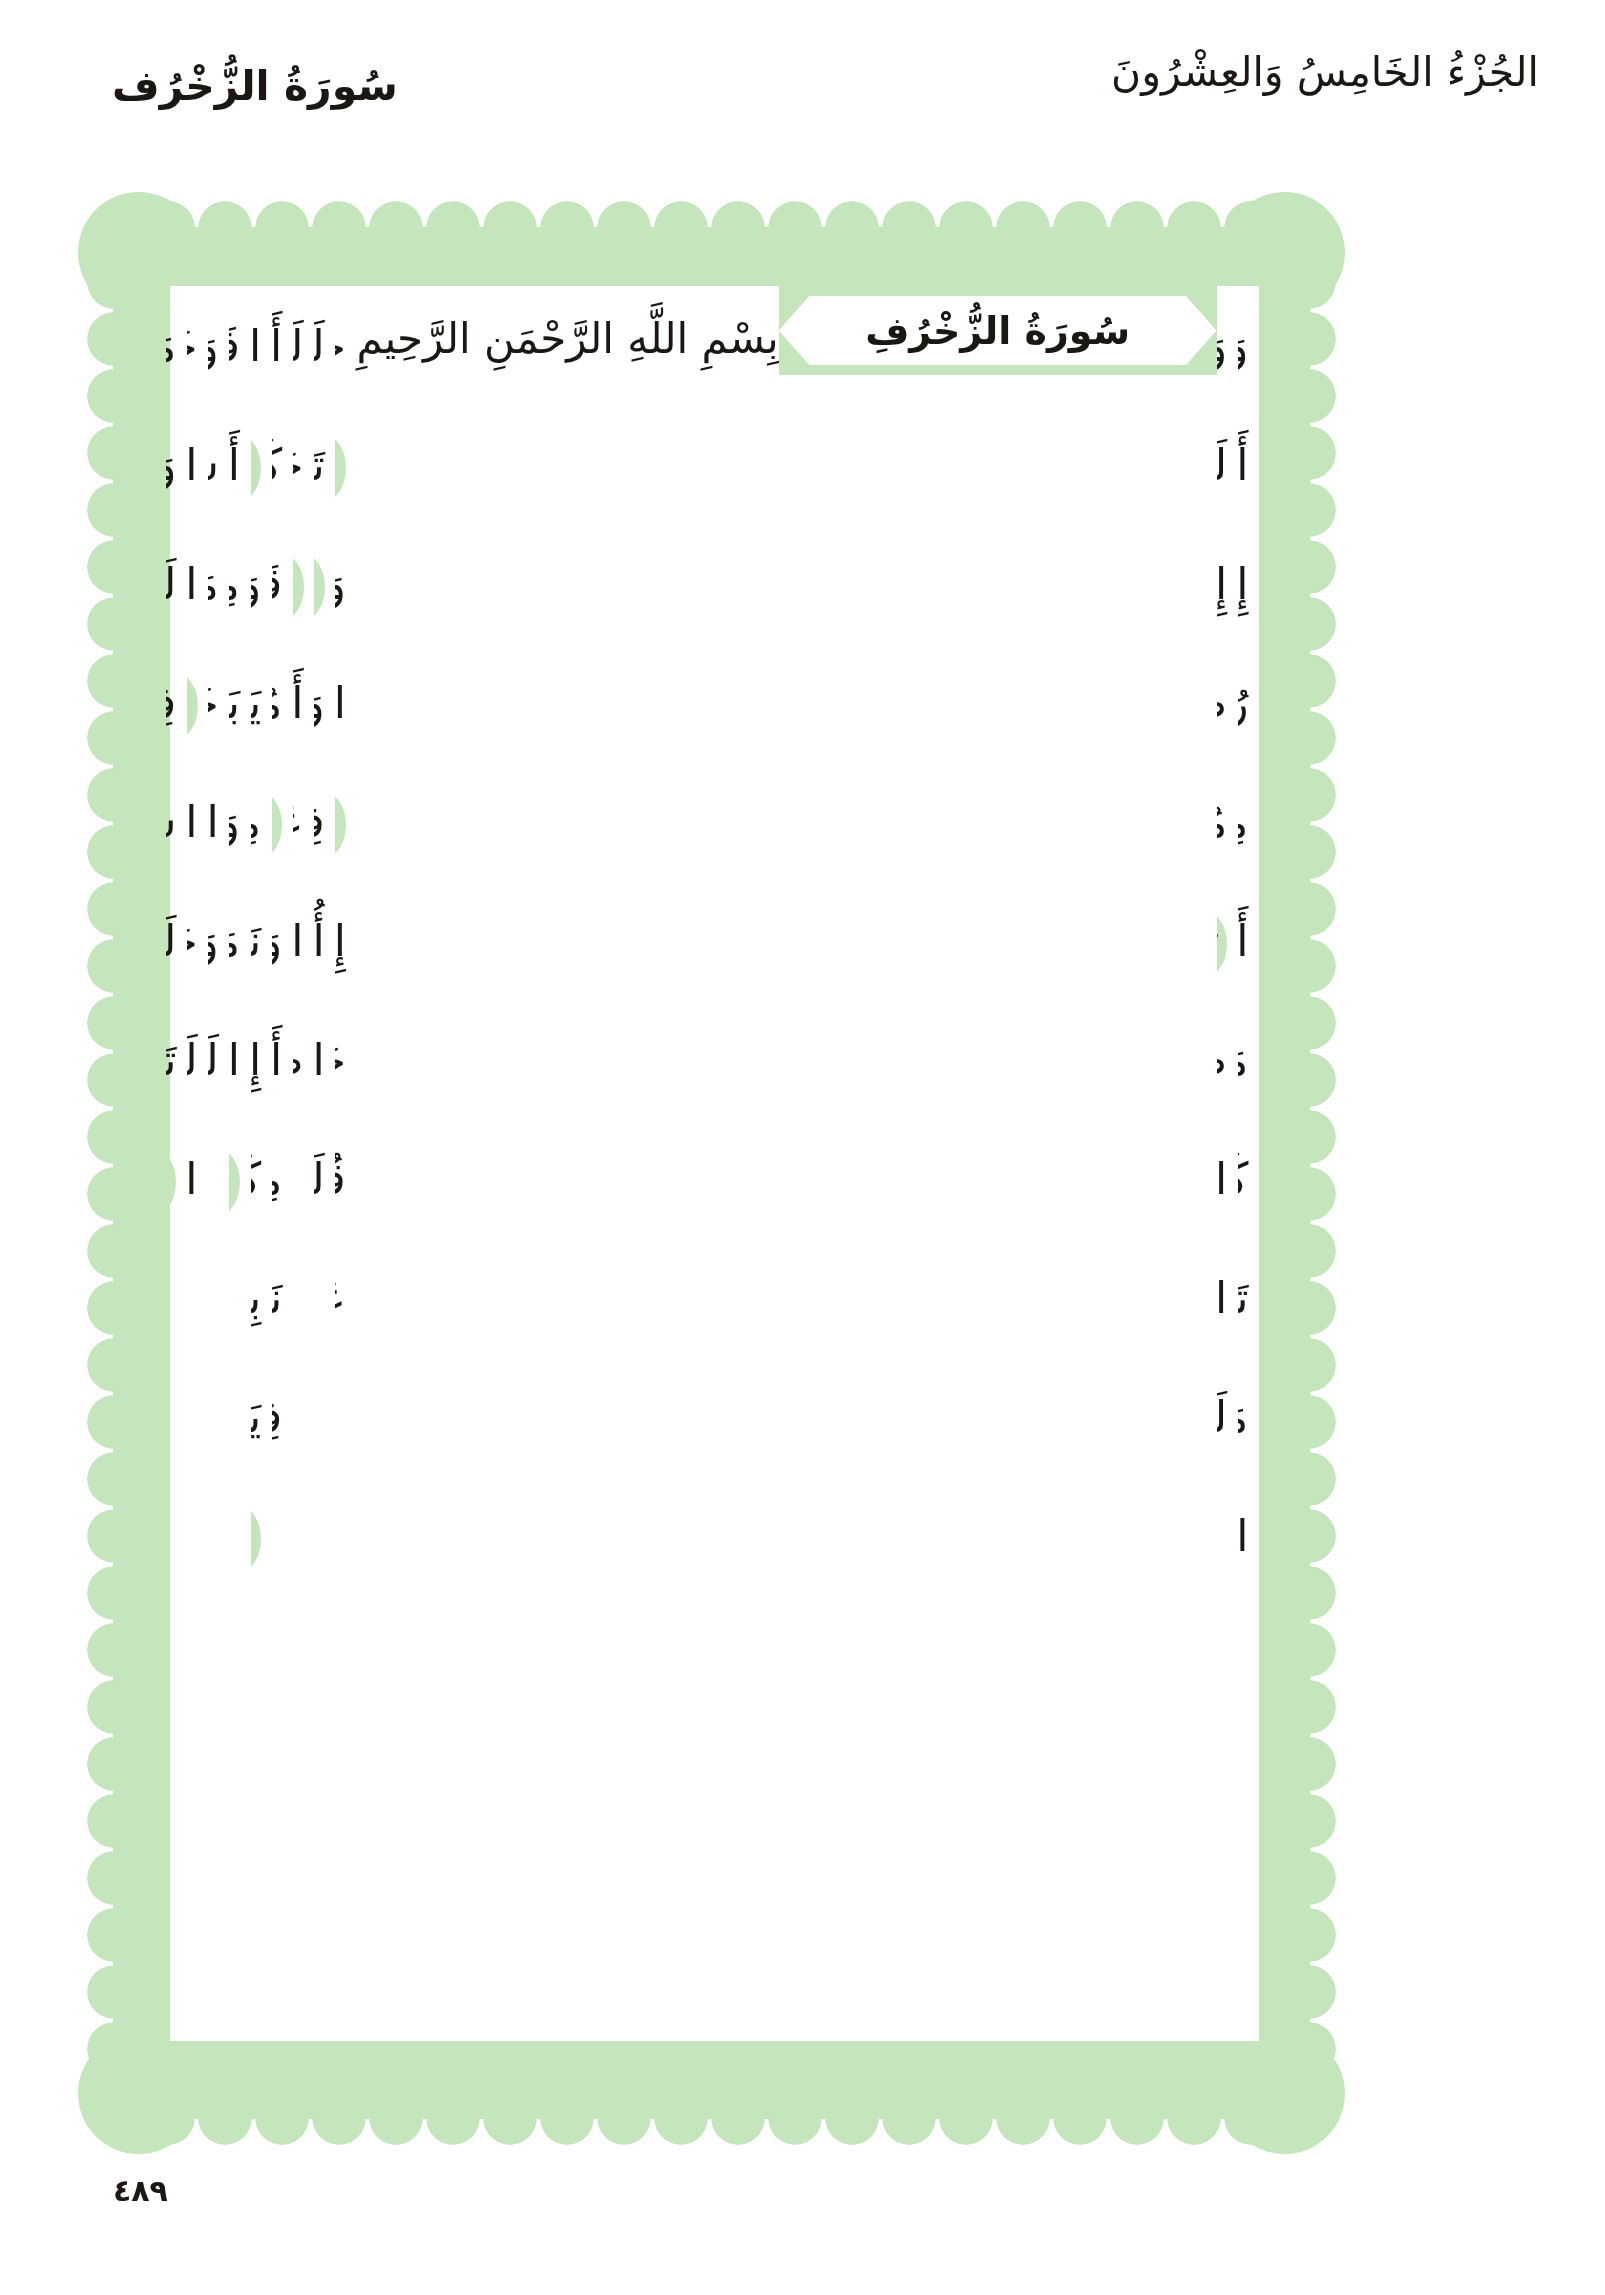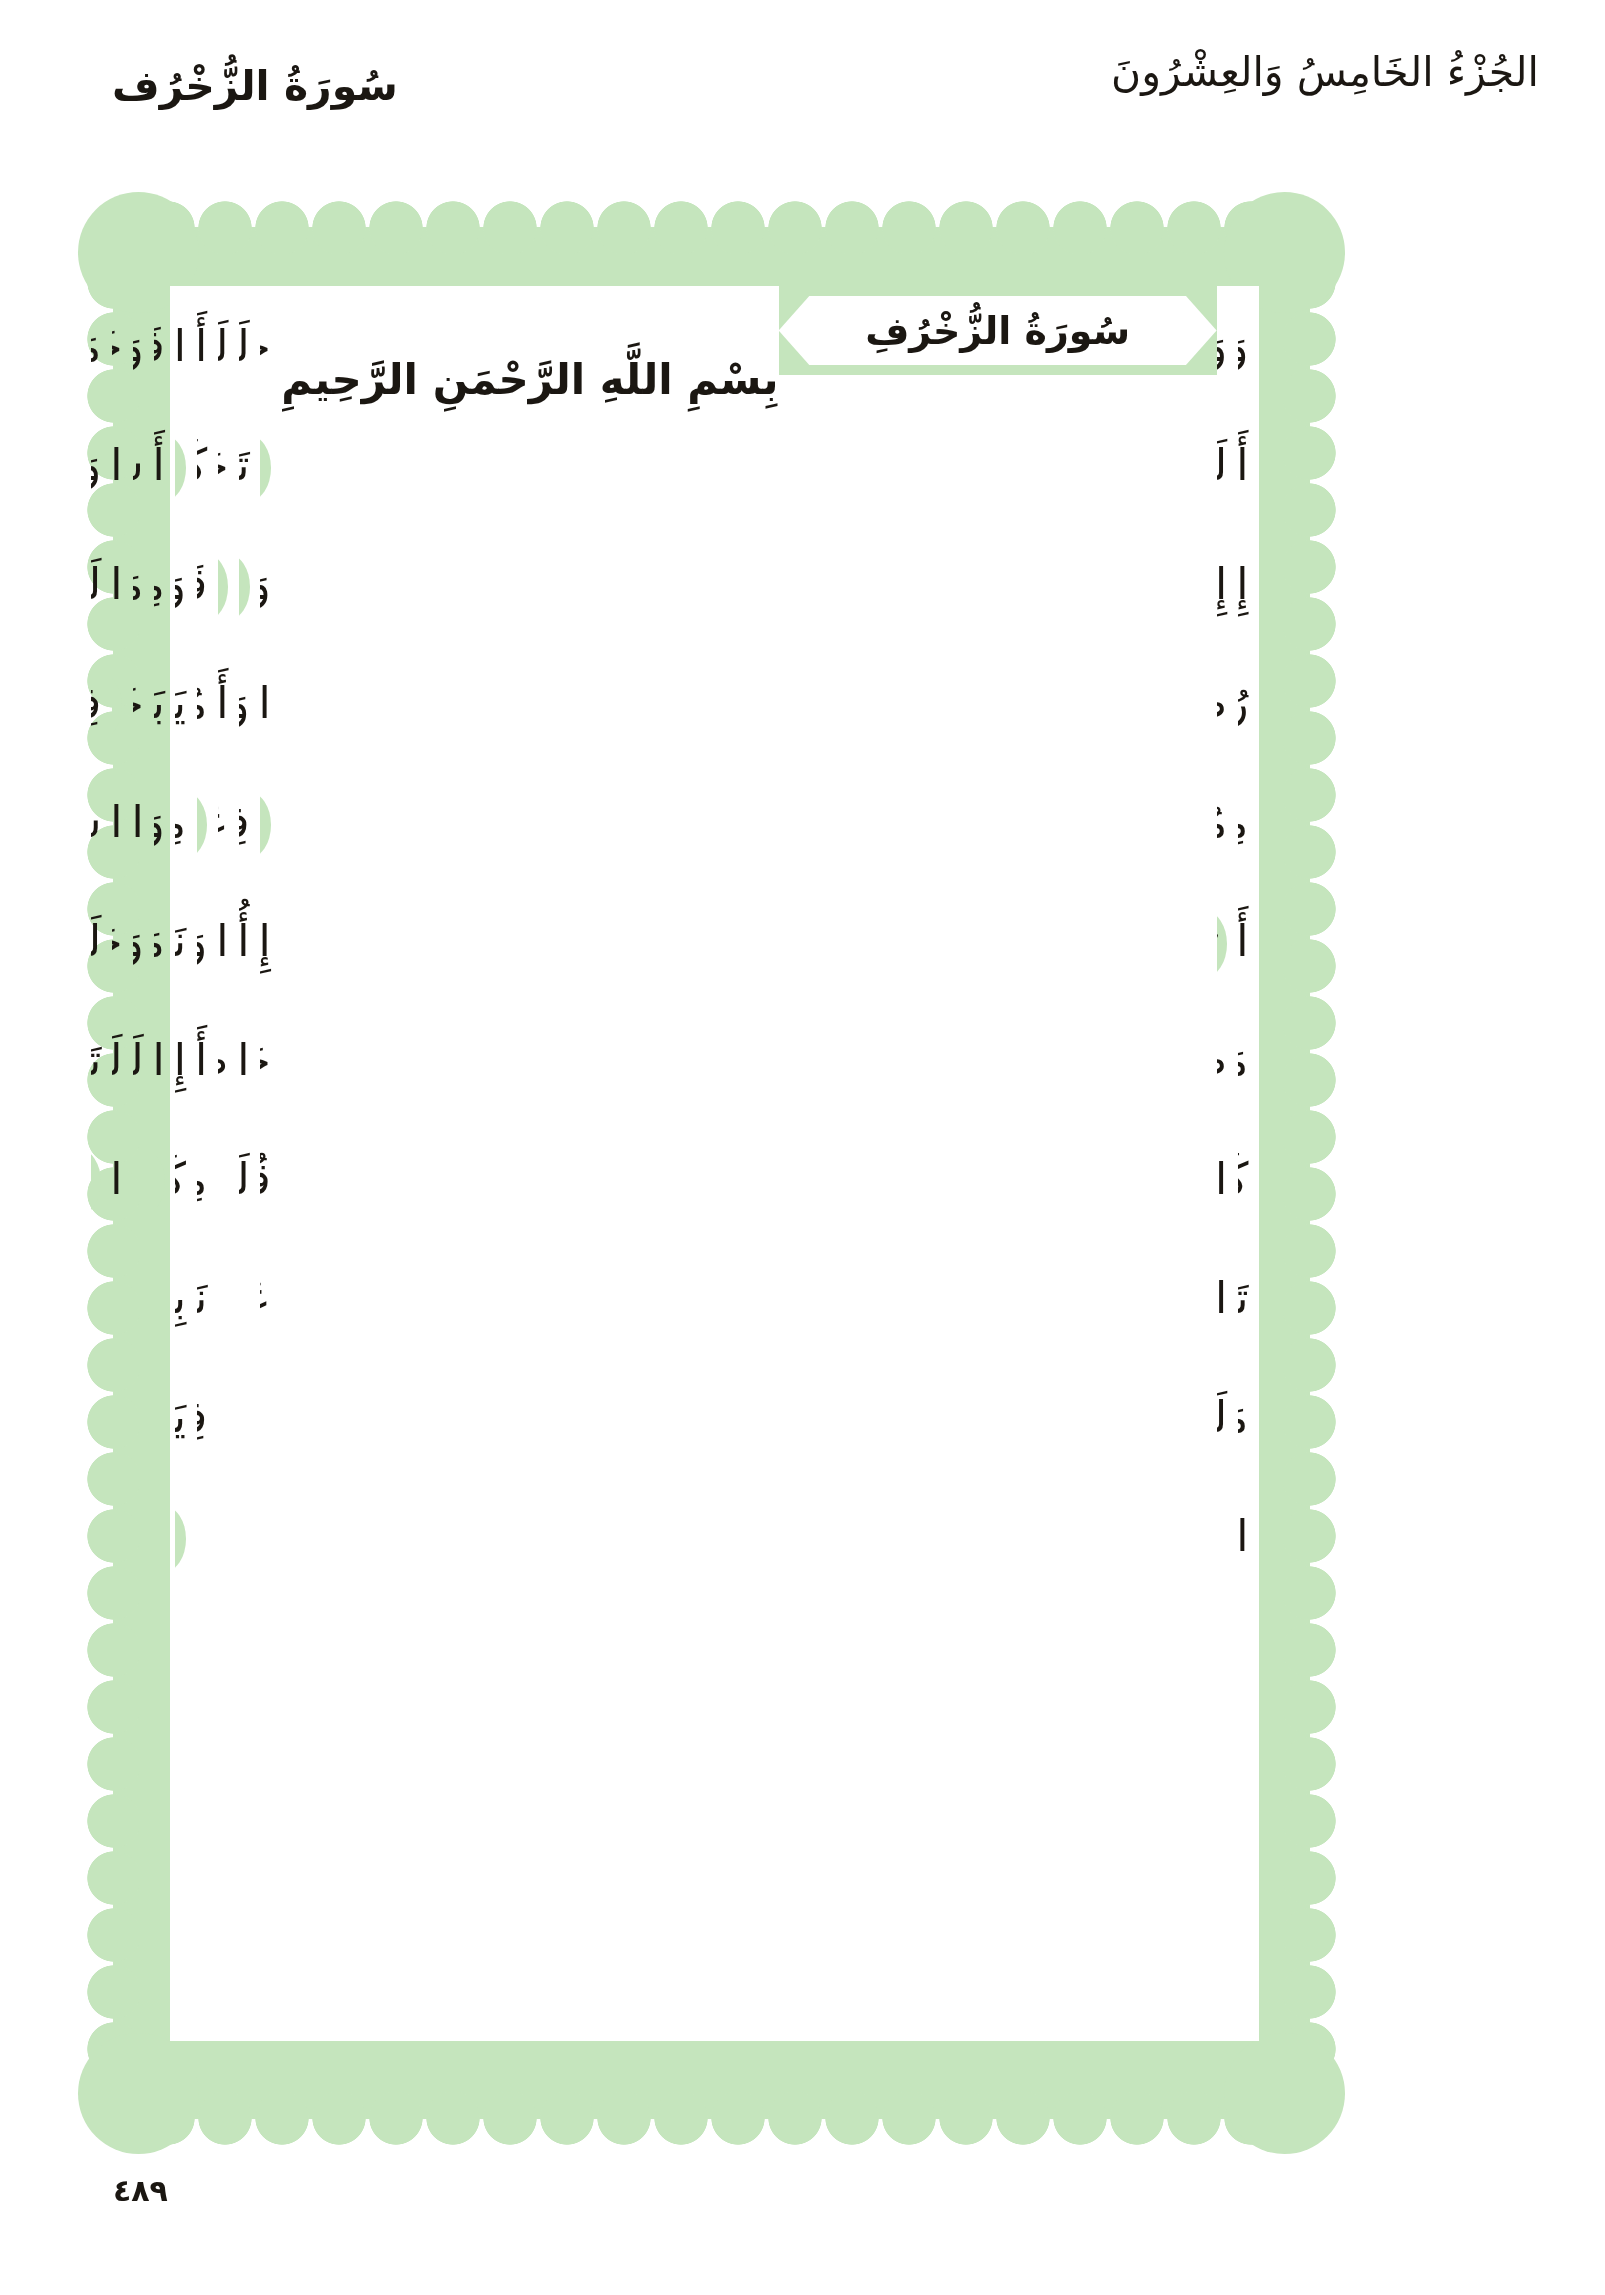--- a/index.html
+++ b/index.html
@@ -84,21 +84,21 @@
     display:flex;align-items:center;
   }
   .cartouche{
     width:438px;height:69px;background:#ffffff;
     clip-path:polygon(7% 0,93% 0,100% 50%,93% 100%,7% 100%,0 50%);
     display:flex;align-items:center;justify-content:center;
   }
   .cartouche-title{font-size:38px;font-weight:bold;}
   .basmala{
     height:106px;flex:0 0 auto;line-height:106px;
-    text-align:right;font-size:42px;font-weight:bold;margin-top:41px;
+    text-align:right;font-size:42px;font-weight:normal;
   }
 
   
   .page-number{
     position:absolute;left:113px;top:2173px;width:1197px;
     text-align:left;font-size:30px;font-weight:bold;
   }
 </style>
 </head>
 <body>

